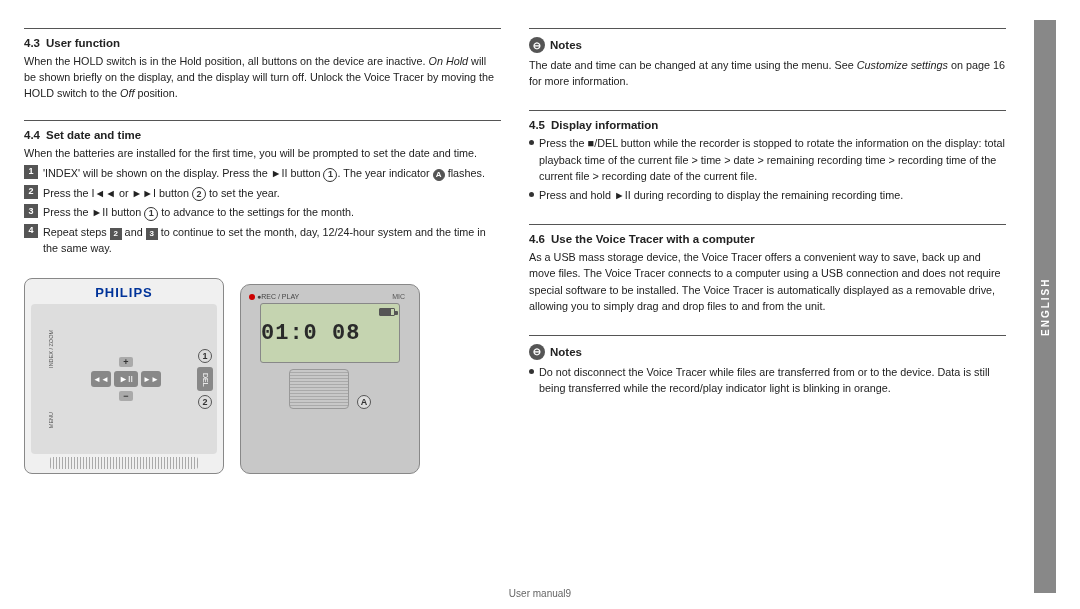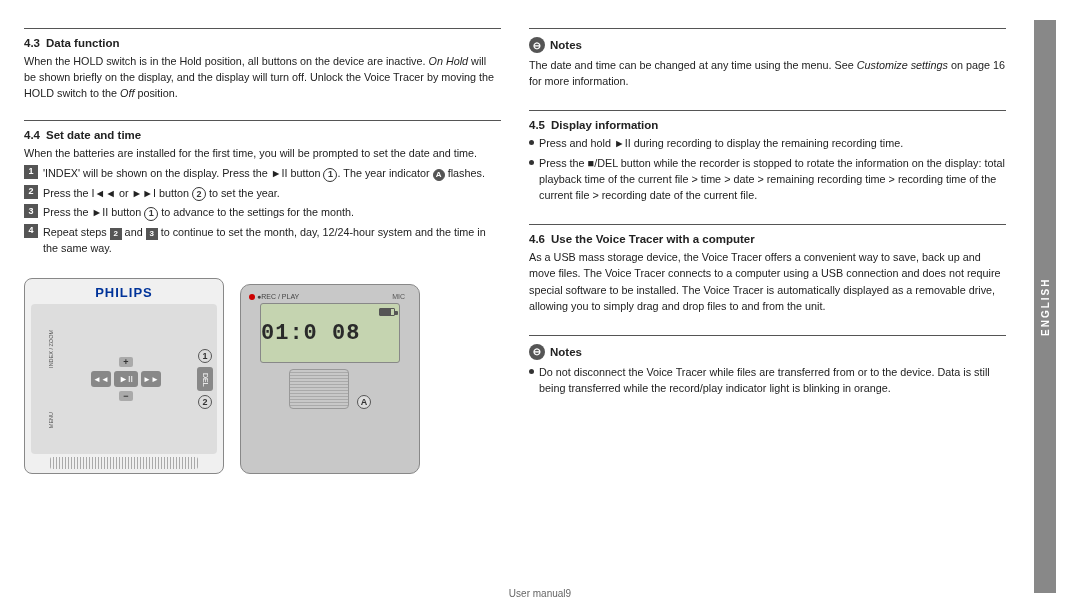--- a/index.html
+++ b/index.html
@@ -377,21 +377,21 @@
 <body>
 
 <div class="page-content" style="position:relative;">
 
   <div class="left-col">
 
     <div class="section">
       <hr class="section-divider">
       <div class="section-title">
         <span class="section-num">4.3</span>
-        <span>Data function</span>
+        <span>User function</span>
       </div>
       <div class="section-body">
         When the <span class="bold">HOLD</span> switch is in the Hold position, all buttons on the device are inactive. <span class="italic">On Hold</span> will be shown briefly on the display, and the display will turn off. Unlock the Voice Tracer by moving the <span class="bold">HOLD</span> switch to the <span class="italic">Off</span> position.
       </div>
     </div>
 
     <div class="section">
       <hr class="section-divider">
       <div class="section-title">
         <span class="section-num">4.4</span>
@@ -494,25 +494,25 @@
 
     <div class="section">
       <hr class="section-divider">
       <div class="section-title">
         <span class="section-num">4.5</span>
         <span>Display information</span>
       </div>
       <ul class="bullet-list">
         <li>
           <div class="bullet-dot"></div>
+          <span>Press the <span class="bold">■/DEL</span> button while the recorder is stopped to rotate the information on the display: total playback time of the current file &gt; time &gt; date &gt; remaining recording time &gt; recording time of the current file &gt; recording date of the current file.</span>
+        </li>
+        <li>
+          <div class="bullet-dot"></div>
           <span>Press and hold <span class="bold">►II</span> during recording to display the remaining recording time.</span>
-        </li>
-        <li>
-          <div class="bullet-dot"></div>
-          <span>Press the <span class="bold">■/DEL</span> button while the recorder is stopped to rotate the information on the display: total playback time of the current file &gt; time &gt; date &gt; remaining recording time &gt; recording time of the current file &gt; recording date of the current file.</span>
         </li>
       </ul>
     </div>
 
     <div class="section">
       <hr class="section-divider">
       <div class="section-title">
         <span class="section-num">4.6</span>
         <span>Use the Voice Tracer with a computer</span>
       </div>

